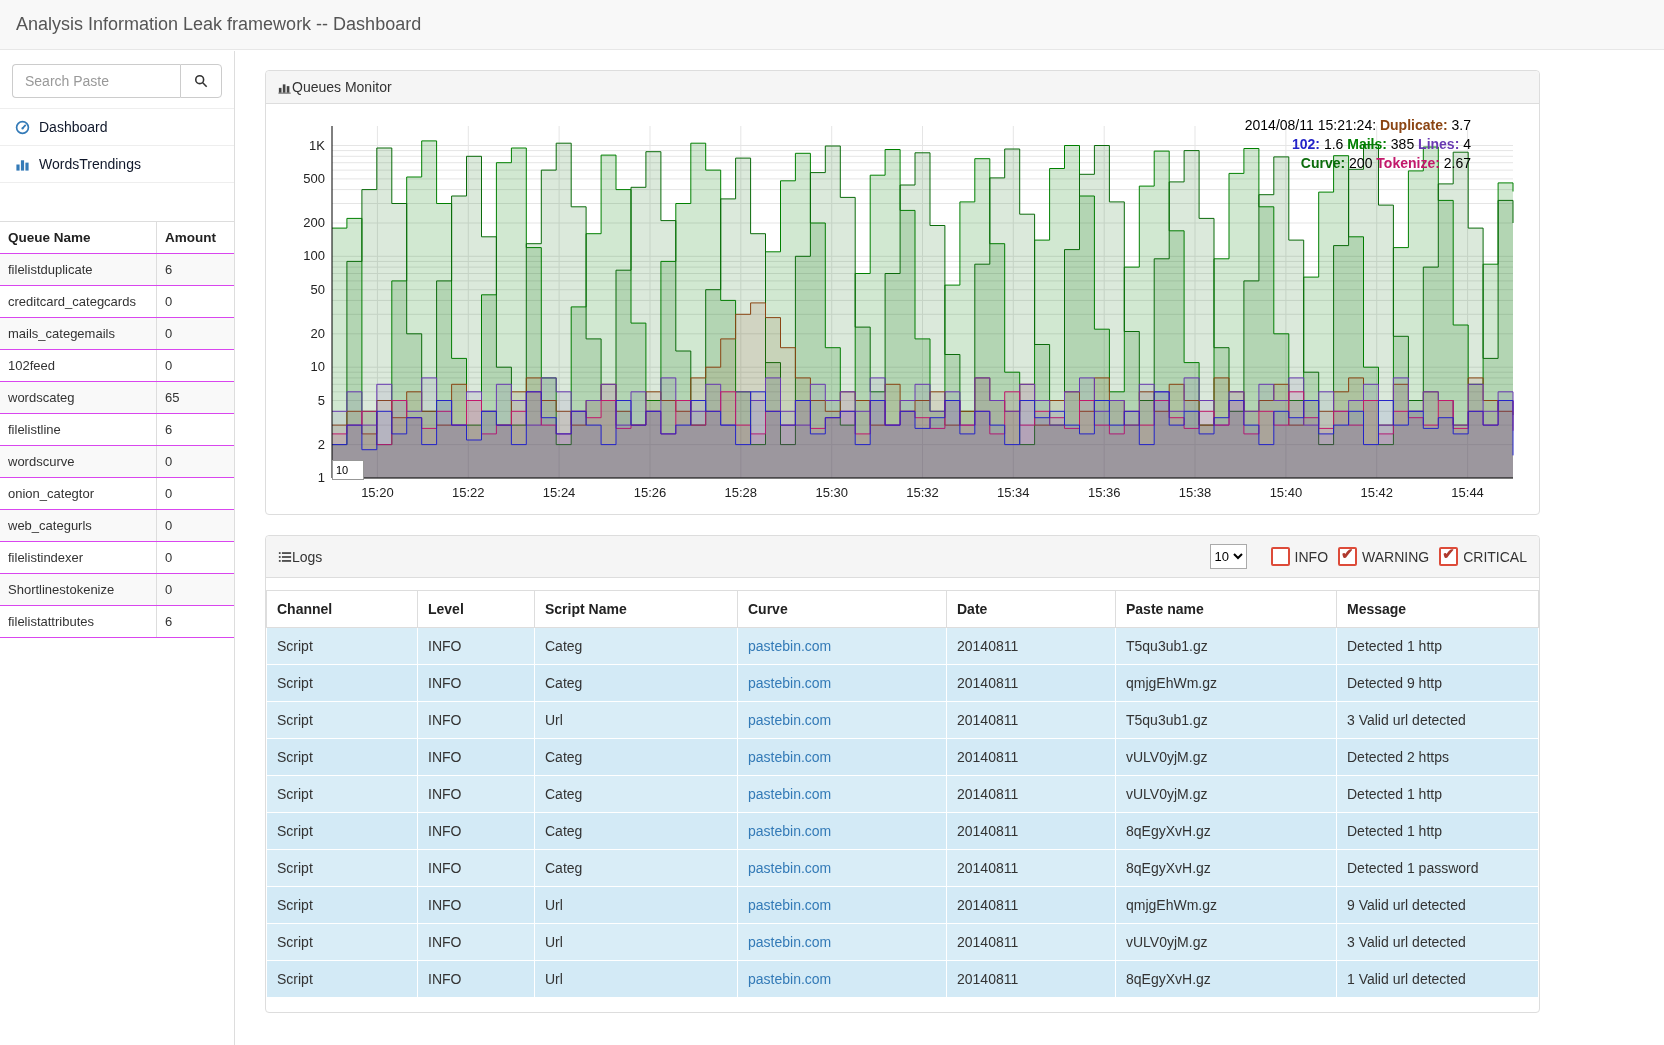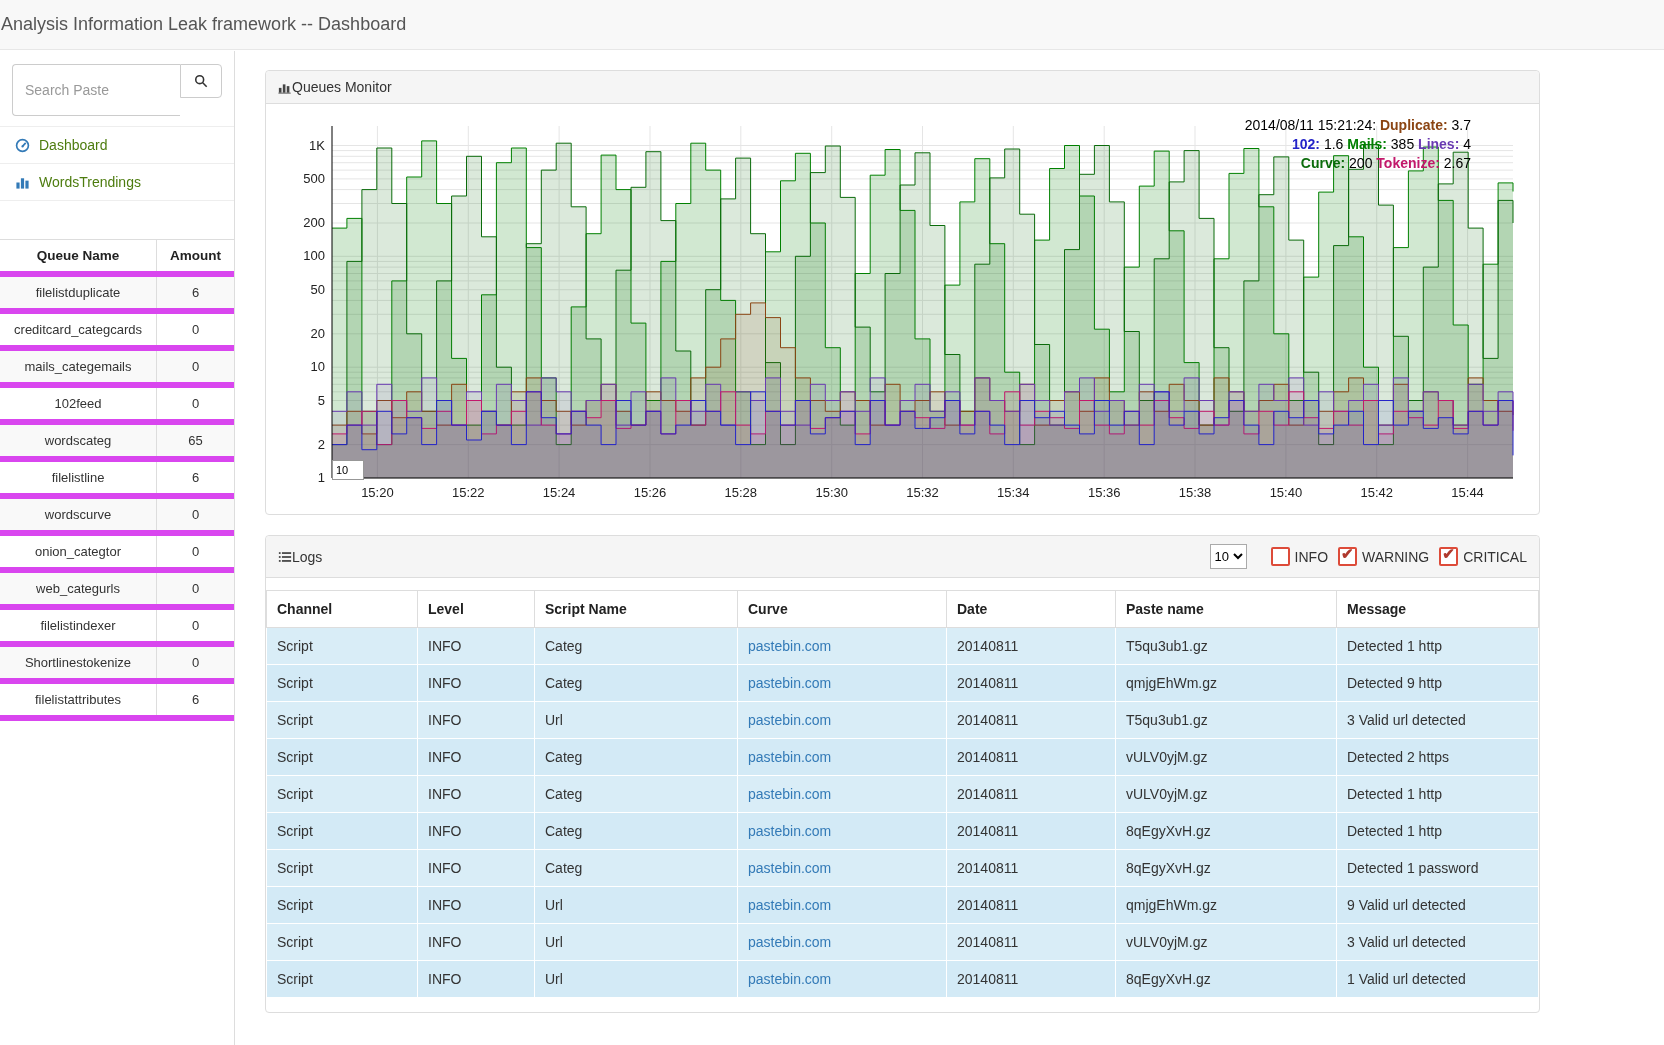--- a/index.html
+++ b/index.html
@@ -1,30 +1,30 @@
 <!DOCTYPE html>
 <html><head>
 <meta charset="utf-8">
 <style>
   html,body{height:100%;}
   body{margin:0;font-family:"Liberation Sans",sans-serif;font-size:14px;color:#333;background:#fff;}
   
-  .navbar{height:50px;background:#f8f8f8;border-bottom:1px solid #e7e7e7;display:flex;align-items:center;padding:0 1px;box-sizing:border-box;}
+  .navbar{height:50px;background:#f8f8f8;border-bottom:1px solid #e7e7e7;display:flex;align-items:center;padding:0 16px;box-sizing:border-box;}
   .navbar-title{font-size:18px;color:#555;}
   
   .sidebar{position:fixed;top:51px;left:0;bottom:0;width:235px;background:#fff;border-right:1px solid #ddd;box-sizing:border-box;overflow:hidden;}
   .search-group{display:flex;margin:13px 12px 10px 12px;}
-  .search{flex:1;min-width:0;height:52px;box-sizing:border-box;border:1px solid #ccc;border-right:none;border-radius:4px 0 0 4px;padding:6px 12px;font-size:14px;color:#555;outline:none;font-family:inherit;}
+  .search{flex:1;min-width:0;height:34px;box-sizing:border-box;border:1px solid #ccc;border-right:none;border-radius:4px 0 0 4px;padding:6px 12px;font-size:14px;color:#555;outline:none;font-family:inherit;}
   .search::placeholder{color:#999;}
   .search-btn{width:42px;height:34px;border:1px solid #ccc;background:#fff;border-radius:0 4px 4px 0;cursor:pointer;display:flex;align-items:center;justify-content:center;}
   .nav-list{list-style:none;margin:6px 0 0 0;padding:0;border-top:1px solid #eee;}
-  .nav-list li{border-bottom:1px solid #eee;padding:10px 15px;color:#4d7c0f;cursor:pointer;display:flex;align-items:flex-end;gap:9px;font-size:14px;}
+  .nav-list li{border-bottom:1px solid #eee;padding:10px 15px;color:#0f172a;cursor:pointer;display:flex;align-items:flex-end;gap:9px;font-size:14px;}
   .queue-table{width:100%;border-collapse:collapse;margin-top:38px;font-size:13px;border-top:1px solid #ddd;}
   .queue-table th{font-weight:bold;text-align:left;font-size:13.5px;color:#222;}
-  .queue-table th,.queue-table td{padding:8px 8px;border-bottom:6px solid #d946ef;text-align:center;}
+  .queue-table th,.queue-table td{padding:8px 8px;border-bottom:1px solid #d946ef;}
   .queue-table th:first-child,.queue-table td:first-child{width:140px;border-right:1px solid #ddd;}
   .queue-table tbody tr:nth-child(odd){background:#f9f9f9;}
   
   .main{margin-left:265px;width:1275px;padding-bottom:40px;}
   .panel{border:1px solid #ddd;border-radius:4px;margin-top:20px;background:#fff;}
   .panel-heading{background:#f5f5f5;border-bottom:1px solid #ddd;padding:8px 12px;border-radius:4px 4px 0 0;font-size:14px;color:#333;display:flex;align-items:center;}
   .p-ic{display:inline-flex;align-items:center;}
   
   .chart-body{padding:12px 12px 8px 12px;}
   .chart-wrap{position:relative;width:1243px;height:390px;}

